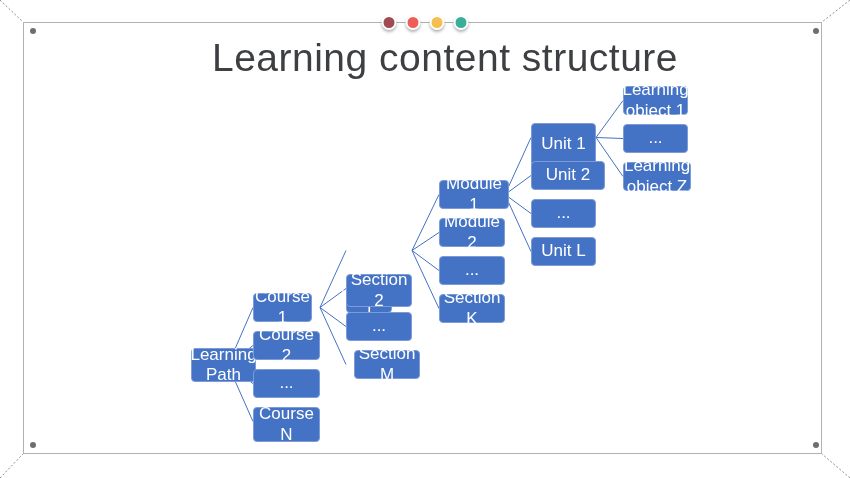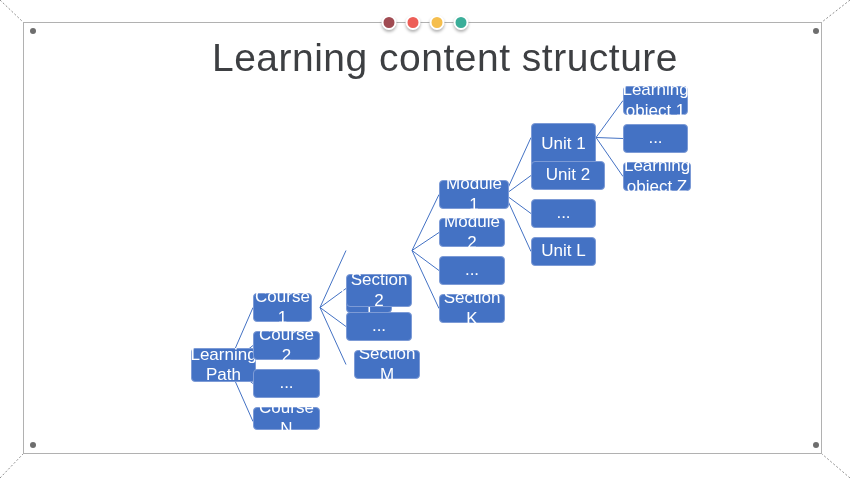--- a/index.html
+++ b/index.html
@@ -136,21 +136,21 @@
       <line x1="596" y1="137.5" x2="623" y2="100.5" stroke="#4472C4" stroke-width="1"></line>
       <line x1="596" y1="137.5" x2="623" y2="138.5" stroke="#4472C4" stroke-width="1"></line>
       <line x1="596" y1="137.5" x2="623" y2="176.5" stroke="#4472C4" stroke-width="1"></line>
     </svg>
 
   <div id="diagram">
       <div class="node" style="left: 163px; top: 348px; width: 65px; height: 34px; margin-left: 28px;">Learning Path</div>
       <div class="node" style="left: 253px; top: 293px; width: 59px; height: 29px;">Course 1</div>
       <div class="node" style="left: 253px; top: 331px; width: 67px; height: 29px;">Course 2</div>
       <div class="node" style="left: 253px; top: 369px; width: 67px; height: 29px;">...</div>
-      <div class="node" style="left: 253px; top: 407px; width: 67px; height: 23px;">Course N</div>
+      <div class="node" style="left: 253px; top: 407px; width: 67px; height: 35px;">Course N</div>
       <div class="node" style="left: 346px; top: 236px; width: 46px; height: 29px; margin-top: 48px;">Section 1</div>
       <div class="node" style="left: 346px; top: 274px; width: 66px; height: 33px;">Section 2</div>
       <div class="node" style="left: 346px; top: 312px; width: 66px; height: 29px;">...</div>
       <div class="node" style="left: 346px; top: 350px; width: 66px; height: 29px; margin-left: 8px;">Section M</div>
       <div class="node" style="left: 439px; top: 180px; width: 70px; height: 29px;">Module 1</div>
       <div class="node" style="left: 439px; top: 218px; width: 66px; height: 29px;">Module 2</div>
       <div class="node" style="left: 439px; top: 256px; width: 66px; height: 29px;">...</div>
       <div class="node" style="left: 439px; top: 294px; width: 66px; height: 29px;">Section K</div>
       <div class="node" style="left: 531px; top: 123px; width: 65px; height: 43px;">Unit 1</div>
       <div class="node" style="left: 531px; top: 161px; width: 74px; height: 29px;">Unit 2</div>

